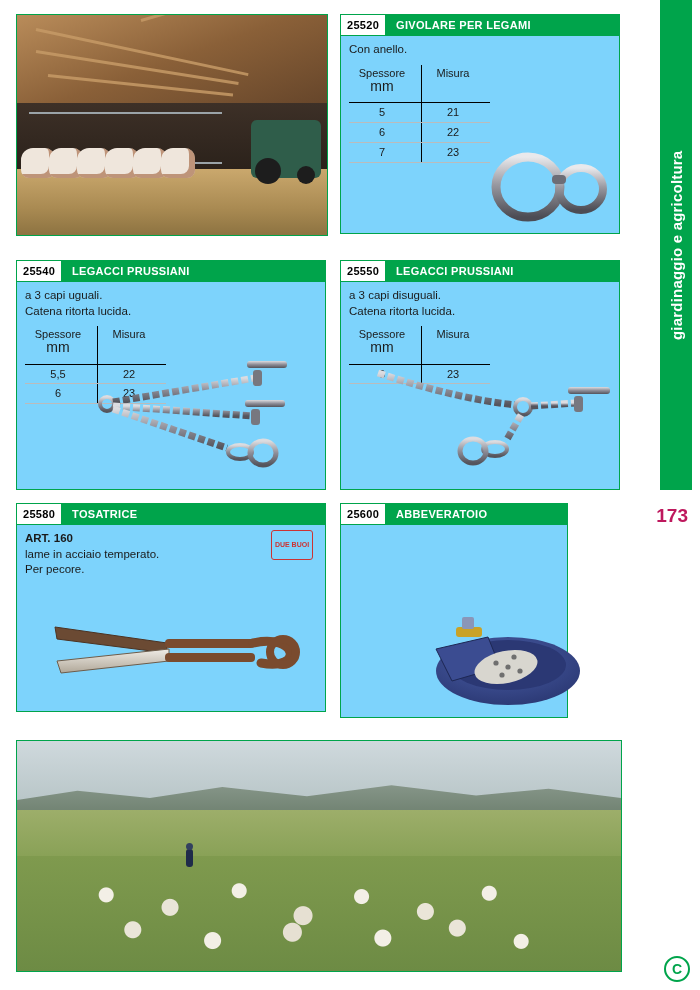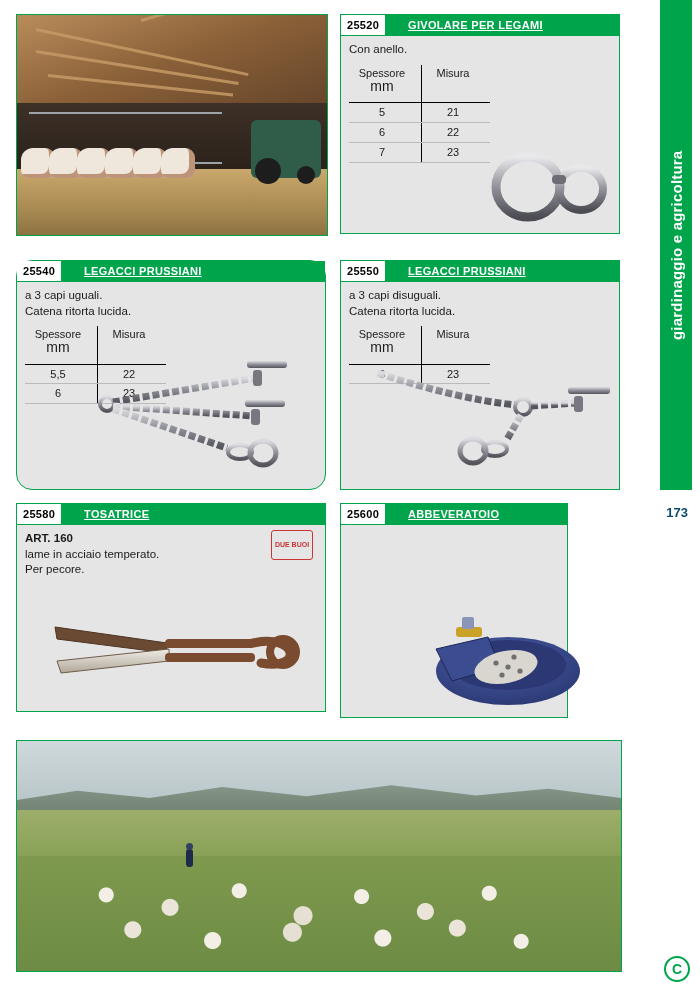--- a/index.html
+++ b/index.html
@@ -52,23 +52,23 @@
     text-orientation: mixed;
     transform: rotate(180deg);
     display: flex;
     align-items: center;
     justify-content: center;
   }
   .page-number {
     position: absolute;
     right: 12px;
     top: 505px;
-    font-size: 13px;
+    font-size: 19px;
     font-weight: bold;
-    color: #0c4a6e;
+    color: #be185d;
   }
   .corner-logo {
     position: absolute;
     right: 10px;
     bottom: 8px;
     width: 22px;
     height: 22px;
     border-radius: 50%;
     border: 2px solid #00a44b;
     color: #00a44b;
@@ -78,21 +78,21 @@
     align-items: center;
     justify-content: center;
     line-height: 1;
   }
 
   
   .box {
     position: absolute;
     border: 1.5px solid #00a44b;
     box-sizing: border-box;
-    background: #e5e5e5;
+    background: #7dd3fc;
   }
   .hdr {
     display: flex;
     align-items: stretch;
     height: 20px;
     border-bottom: 1.5px solid #00a44b;
   }
   .hdr .code {
     background: #ffffff;
     color: #000;
@@ -102,26 +102,25 @@
     display: flex;
     align-items: center;
     border-right: 1.5px solid #00a44b;
     letter-spacing: 0.3px;
   }
   .hdr .title {
     background: #00a44b;
     color: #ffffff;
     font-size: 11px;
     font-weight: bold;
-    padding: 0 22px;
+    padding: 0 10px;
     display: flex;
     align-items: center;
     flex: 1;
     letter-spacing: 0.3px;
-    text-decoration: underline;
   }
   .body {
     padding: 6px 8px 0 8px;
     font-size: 11.5px;
     line-height: 1.35;
   }
   .body p { margin: 0; }
   .body .bold { font-weight: bold; }
 
   
@@ -329,21 +328,21 @@
           <stop offset="0.45" stop-color="#9a9aa2"></stop>
           <stop offset="1" stop-color="#4c4c54"></stop>
         </linearGradient>
       </defs>
       <ellipse cx="42" cy="42" rx="32" ry="30" fill="none" stroke="url(#mg1)" stroke-width="9"></ellipse>
       <ellipse cx="95" cy="44" rx="22" ry="21" fill="none" stroke="url(#mg1)" stroke-width="8"></ellipse>
       <rect x="66" y="30" width="14" height="9" rx="4" fill="#6d6d76"></rect>
     </svg>
   </div>
 
-  <div class="box" style="left:16px; top:260px; width:310px; height:230px;border-radius:16px;">
+  <div class="box" style="left:16px; top:260px; width:310px; height:230px;">
     <div class="hdr">
       <div class="code">25540</div>
       <div class="title">LEGACCI PRUSSIANI</div>
     </div>
     <div class="body">
       <p>a 3 capi uguali.</p>
       <p>Catena ritorta lucida.</p>
       <table class="spec">
         <thead>
           <tr>

